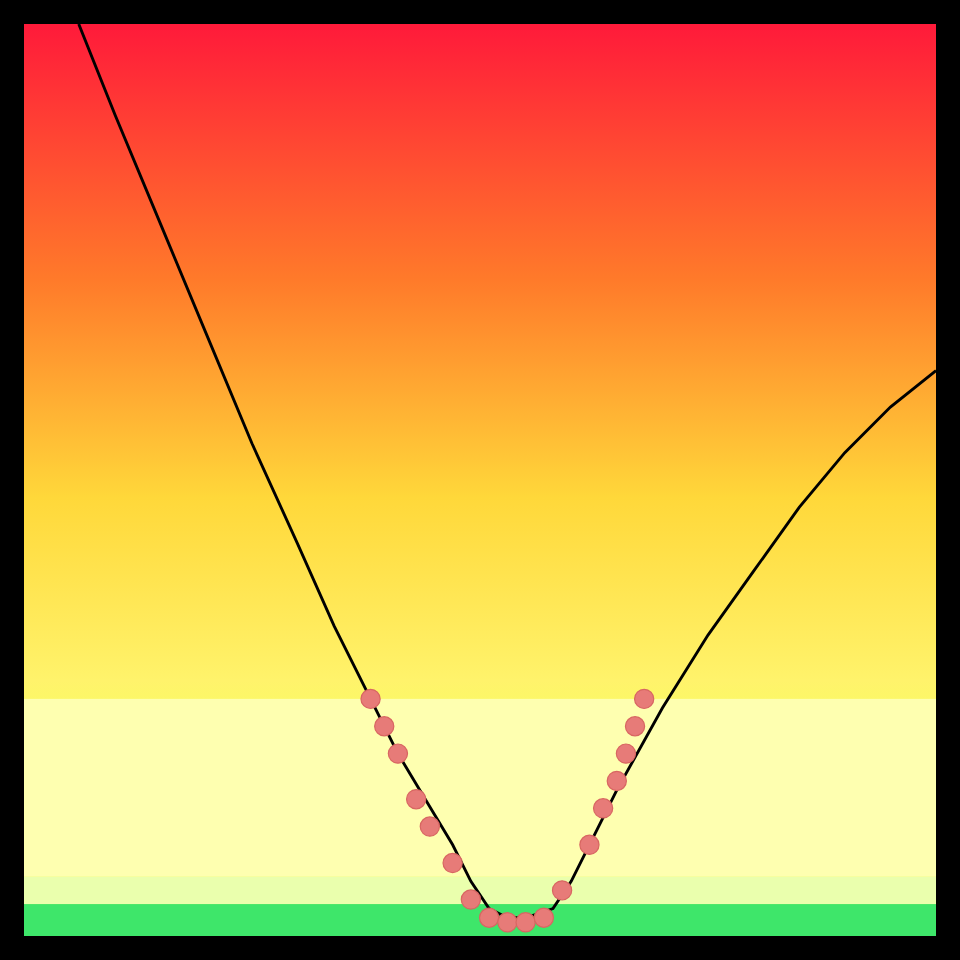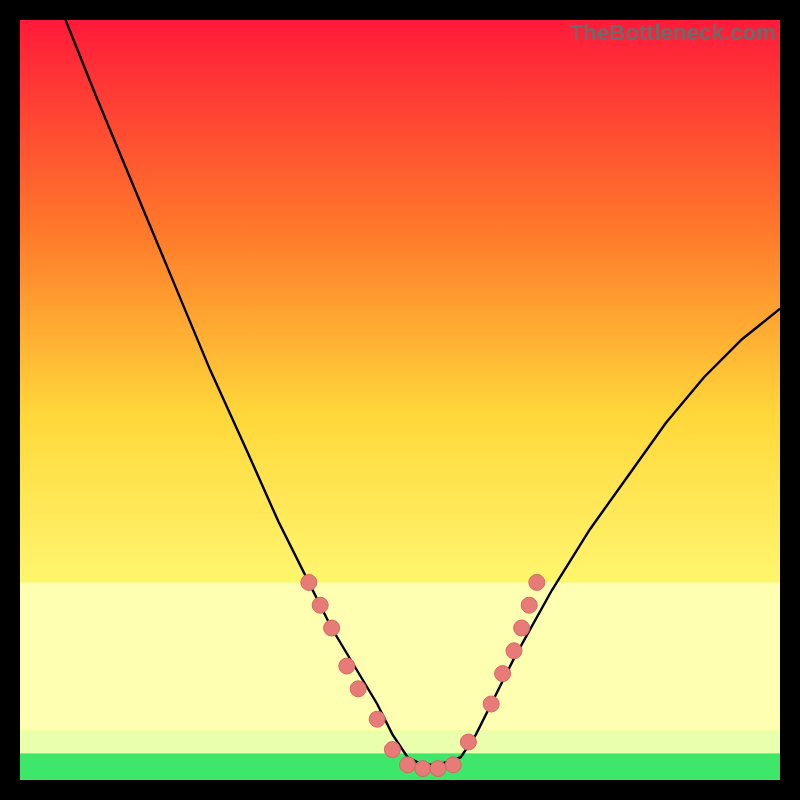--- a/index.html
+++ b/index.html
@@ -80,14 +80,13 @@
         <circle cx="448.4" cy="722.0" r="8" fill="#e77b78" stroke="#d86662" stroke-width="1"></circle>
         <circle cx="471.2" cy="684.0" r="8" fill="#e77b78" stroke="#d86662" stroke-width="1"></circle>
         <circle cx="482.6" cy="653.6" r="8" fill="#e77b78" stroke="#d86662" stroke-width="1"></circle>
         <circle cx="494.0" cy="630.8" r="8" fill="#e77b78" stroke="#d86662" stroke-width="1"></circle>
         <circle cx="501.6" cy="608.0" r="8" fill="#e77b78" stroke="#d86662" stroke-width="1"></circle>
         <circle cx="509.2" cy="585.2" r="8" fill="#e77b78" stroke="#d86662" stroke-width="1"></circle>
         <circle cx="516.8" cy="562.4" r="8" fill="#e77b78" stroke="#d86662" stroke-width="1"></circle>
       </g>
   </svg>
 
-  <div class="watermark">TheBottleneck.com</div>
 </div>
 
 </body></html>

